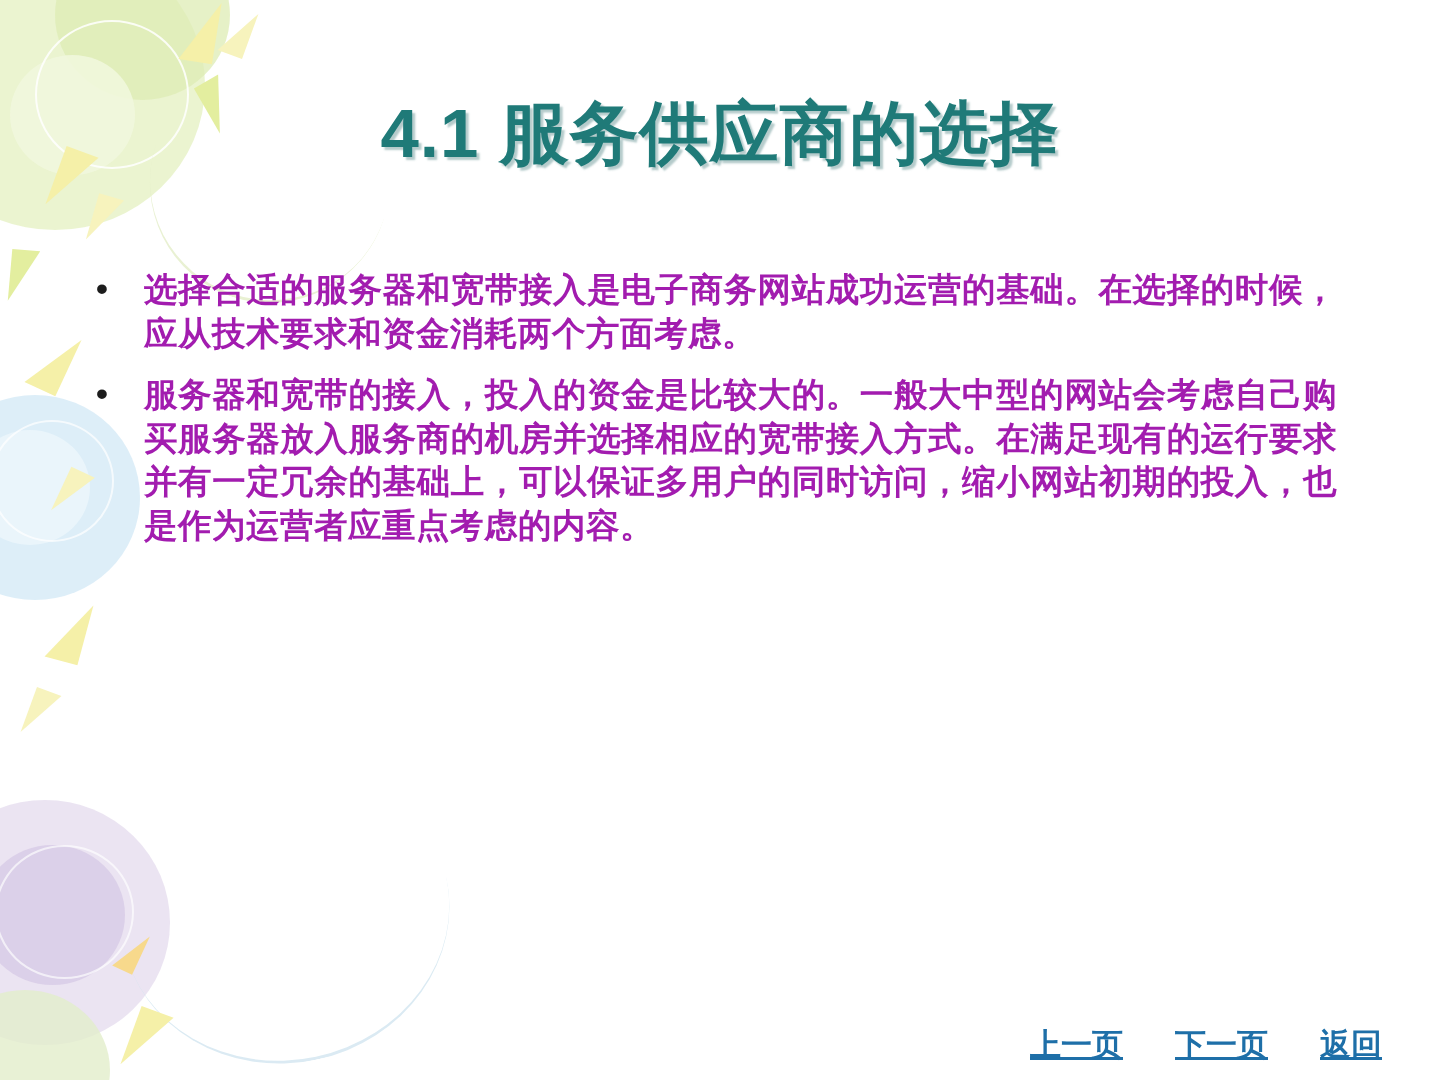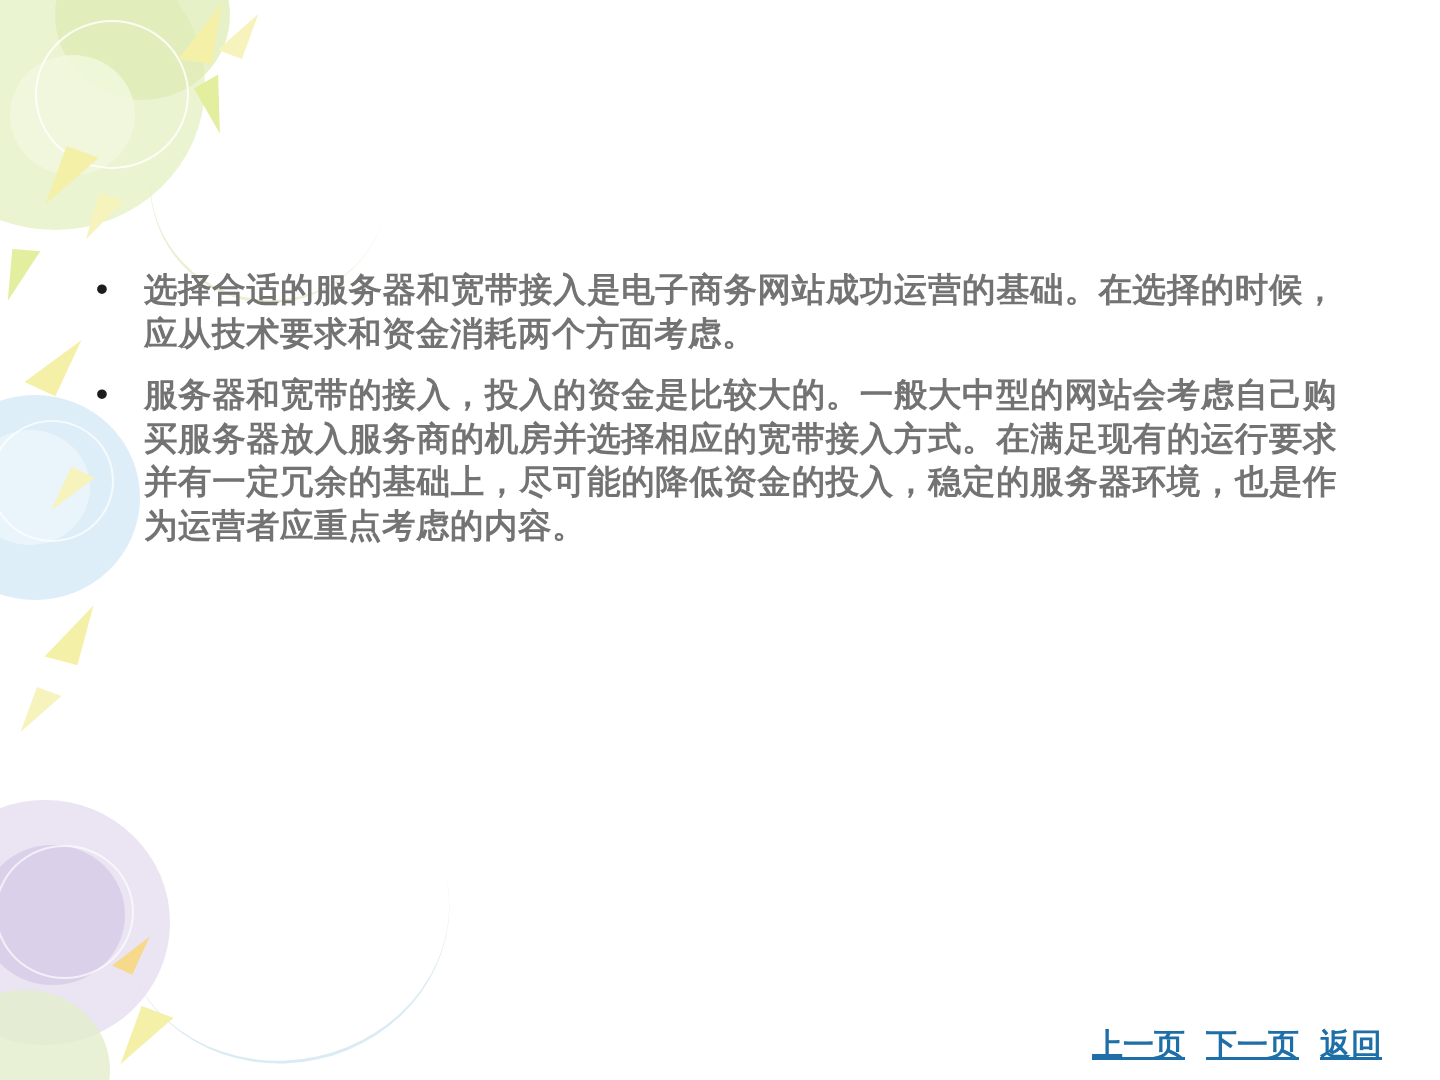--- a/index.html
+++ b/index.html
@@ -152,21 +152,21 @@
   }
   ul.bullets {
     list-style: none;
     margin: 0;
     padding: 0;
   }
   ul.bullets > li {
     position: relative;
     padding-left: 62px;
     margin-bottom: 18px;
-    color: #737373;
+    color: #a21caf;
     font-size: 33.5px;
     font-weight: bold;
     line-height: 1.30;
     text-align: justify;
     text-justify: inter-ideograph;
     letter-spacing: .5px;
     font-family: "Liberation Sans", sans-serif;
   }
   ul.bullets > li::before {
     content: "\2022";
@@ -177,21 +177,21 @@
     color: #1c1c1c;
     line-height: 1.30;
   }
 
   
   #footer-nav {
     position: absolute;
     right: 58px;
     bottom: 14px;
     display: flex;
-    gap: 21px;
+    gap: 52px;
     z-index: 6;
     justify-content: center;
   }
   #footer-nav a {
     color: #1e6fa8;
     font-size: 31px;
     font-weight: bold;
     text-decoration: underline;
     font-family: "Liberation Sans", sans-serif;
     cursor: pointer;
@@ -224,25 +224,26 @@
   <div class="deco ray y ray-d"></div>
   <div class="deco ray y2 ray-e"></div>
   <div class="deco ray y ray-f"></div>
   <div class="deco ray y2 ray-g"></div>
   <div class="deco ray y ray-h"></div>
   <div class="deco ray y2 ray-i"></div>
   <div class="deco ray o ray-j"></div>
   <div class="deco ray y ray-k"></div>
   <div class="deco ray g ray-l"></div>
 
+  <div id="title">4.1 服务供应商的选择</div>
 
   <div id="body">
     <ul class="bullets">
       <li>选择合适的服务器和宽带接入是电子商务网站成功运营的基础。在选择的时候，应从技术要求和资金消耗两个方面考虑。</li>
-      <li>服务器和宽带的接入，投入的资金是比较大的。一般大中型的网站会考虑自己购买服务器放入服务商的机房并选择相应的宽带接入方式。在满足现有的运行要求并有一定冗余的基础上，尽可能的降低资金的投入，稳定的服务器环境，也是作为运营者应重点考虑的内容。</li>
+      <li>服务器和宽带的接入，投入的资金是比较大的。一般大中型的网站会考虑自己购买服务器放入服务商的机房并选择相应的宽带接入方式。在满足现有的运行要求并有一定冗余的基础上，可以保证多用户的同时访问，缩小网站初期的投入，也是作为运营者应重点考虑的内容。</li>
     </ul>
   </div>
 
   <div id="footer-nav">
     <a>上一页</a>
     <a>下一页</a>
     <a>返回</a>
   </div>
 
 </div>

